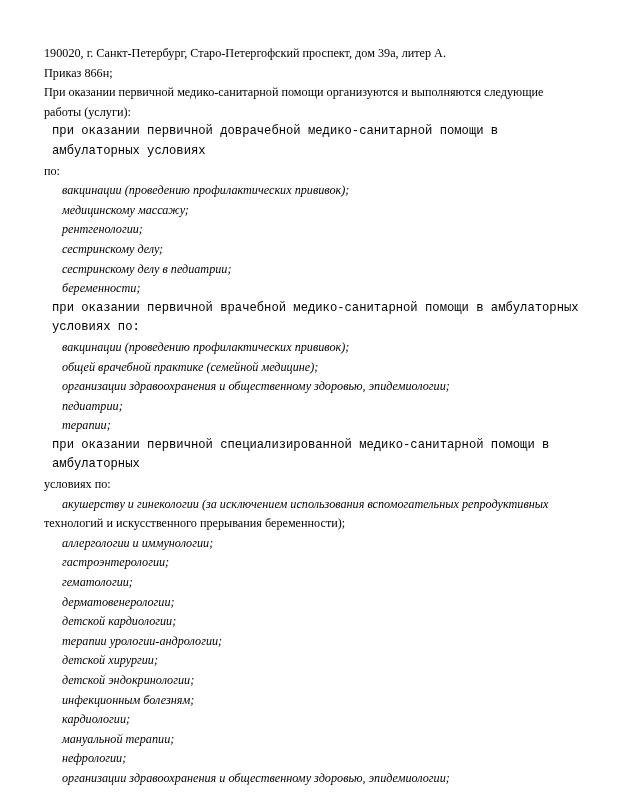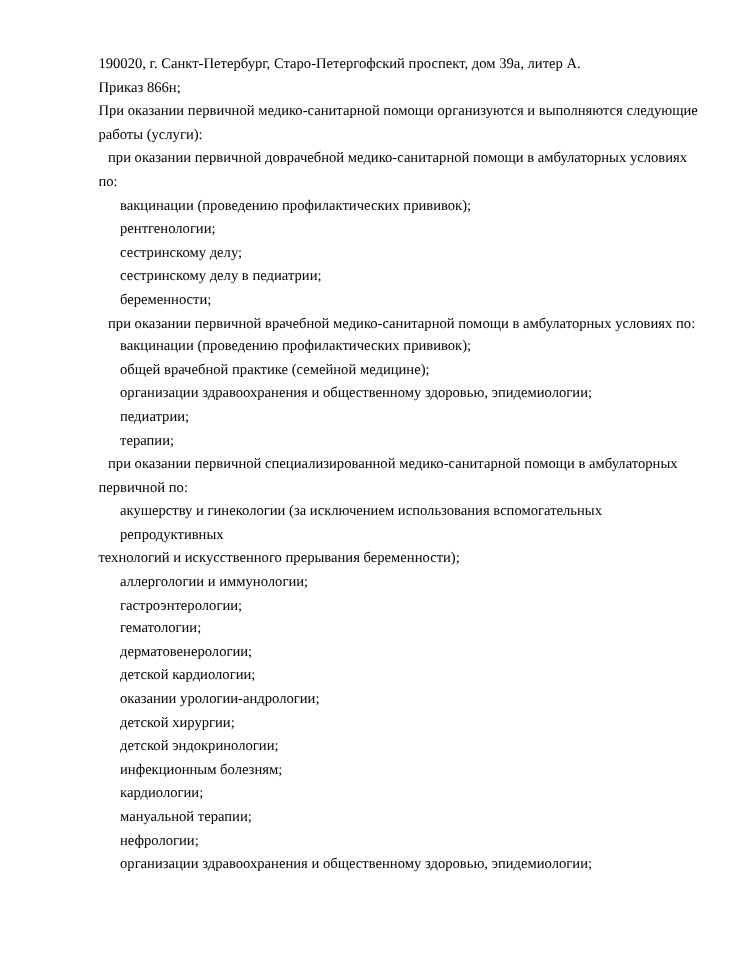--- a/index.html
+++ b/index.html
@@ -11,71 +11,72 @@
     width: 630px;
     height: 806px;
     font-family: "Liberation Serif", serif;
     color: #000000;
     overflow: hidden;
   }
   .page {
     box-sizing: border-box;
     width: 630px;
     height: 806px;
-    padding: 44px 46px 0 82px;
+    padding: 44px 46px 0 44px;
     background: #ffffff;
   }
   .doc-line {
     font-size: 12.2px;
     line-height: 19.6px;
     text-align: left;
     white-space: pre-wrap;
     word-wrap: break-word;
   }
   
   .lvl-0 { margin-left: 0; }
-  .lvl-1 { margin-left: 8px; }
-  .lvl-2 { margin-left: 18px; }
+  .lvl-1 { margin-left: 8px; font-family: Liberation Mono, monospace; }
+  .lvl-2 { margin-left: 18px; font-style: italic; }
   .block {
     margin: 0;
     padding: 0;
   }
 </style>
 </head>
 <body>
 
 <div class="page">
   <div class="block" id="doc-body">
       <div class="doc-line lvl-0">190020, г. Санкт-Петербург, Старо-Петергофский проспект, дом 39а, литер А.</div>
       <div class="doc-line lvl-0">Приказ 866н;</div>
       <div class="doc-line lvl-0">При оказании первичной медико-санитарной помощи организуются и выполняются следующие</div>
       <div class="doc-line lvl-0">работы (услуги):</div>
       <div class="doc-line lvl-1">при оказании первичной доврачебной медико-санитарной помощи в амбулаторных условиях</div>
       <div class="doc-line lvl-0">по:</div>
       <div class="doc-line lvl-2">вакцинации (проведению профилактических прививок);</div>
+      <div class="doc-line lvl-2">медицинскому массажу;</div>
       <div class="doc-line lvl-2">рентгенологии;</div>
       <div class="doc-line lvl-2">сестринскому делу;</div>
       <div class="doc-line lvl-2">сестринскому делу в педиатрии;</div>
       <div class="doc-line lvl-2">беременности;</div>
       <div class="doc-line lvl-1">при оказании первичной врачебной медико-санитарной помощи в амбулаторных условиях по:</div>
       <div class="doc-line lvl-2">вакцинации (проведению профилактических прививок);</div>
       <div class="doc-line lvl-2">общей врачебной практике (семейной медицине);</div>
       <div class="doc-line lvl-2">организации здравоохранения и общественному здоровью, эпидемиологии;</div>
       <div class="doc-line lvl-2">педиатрии;</div>
       <div class="doc-line lvl-2">терапии;</div>
       <div class="doc-line lvl-1">при оказании первичной специализированной медико-санитарной помощи в амбулаторных</div>
-      <div class="doc-line lvl-0">первичной по:</div>
+      <div class="doc-line lvl-0">условиях по:</div>
       <div class="doc-line lvl-2">акушерству и гинекологии (за исключением использования вспомогательных репродуктивных</div>
       <div class="doc-line lvl-0">технологий и искусственного прерывания беременности);</div>
       <div class="doc-line lvl-2">аллергологии и иммунологии;</div>
       <div class="doc-line lvl-2">гастроэнтерологии;</div>
       <div class="doc-line lvl-2">гематологии;</div>
       <div class="doc-line lvl-2">дерматовенерологии;</div>
       <div class="doc-line lvl-2">детской кардиологии;</div>
-      <div class="doc-line lvl-2">оказании урологии-андрологии;</div>
+      <div class="doc-line lvl-2">терапии урологии-андрологии;</div>
       <div class="doc-line lvl-2">детской хирургии;</div>
       <div class="doc-line lvl-2">детской эндокринологии;</div>
       <div class="doc-line lvl-2">инфекционным болезням;</div>
       <div class="doc-line lvl-2">кардиологии;</div>
       <div class="doc-line lvl-2">мануальной терапии;</div>
       <div class="doc-line lvl-2">нефрологии;</div>
       <div class="doc-line lvl-2">организации здравоохранения и общественному здоровью, эпидемиологии;</div>
     </div>
 </div>
 

